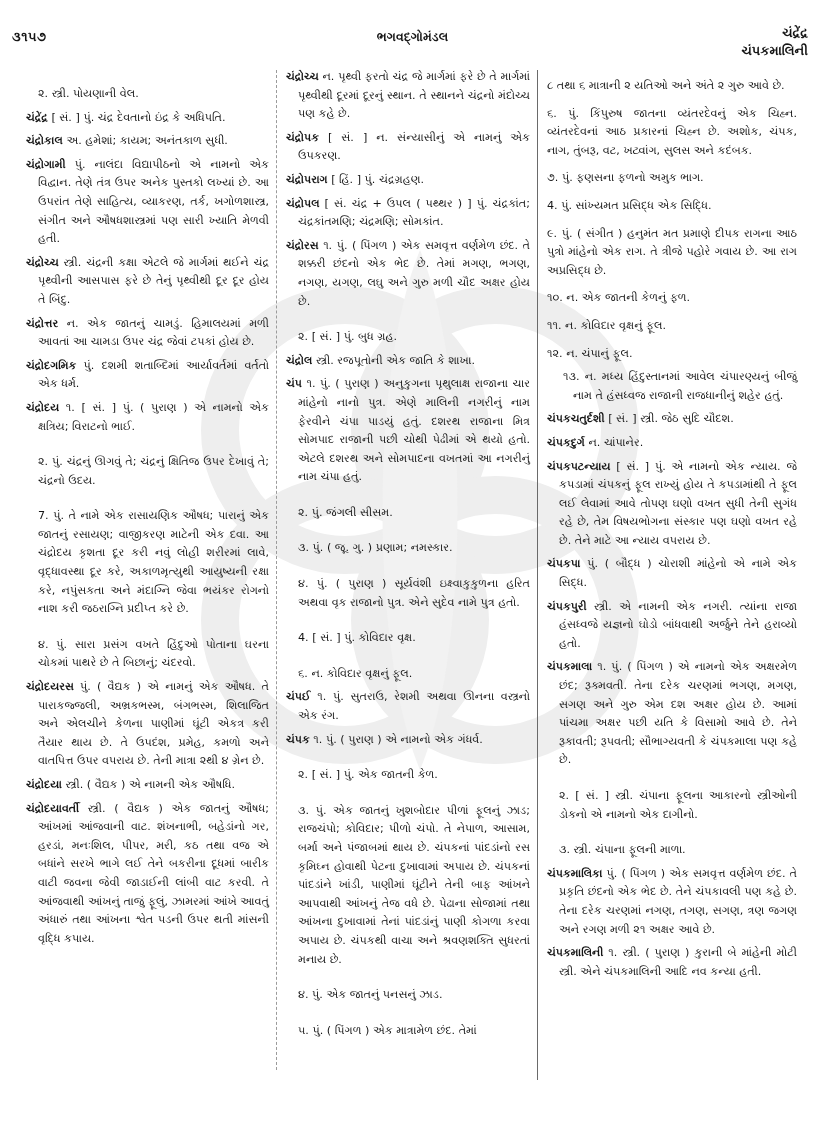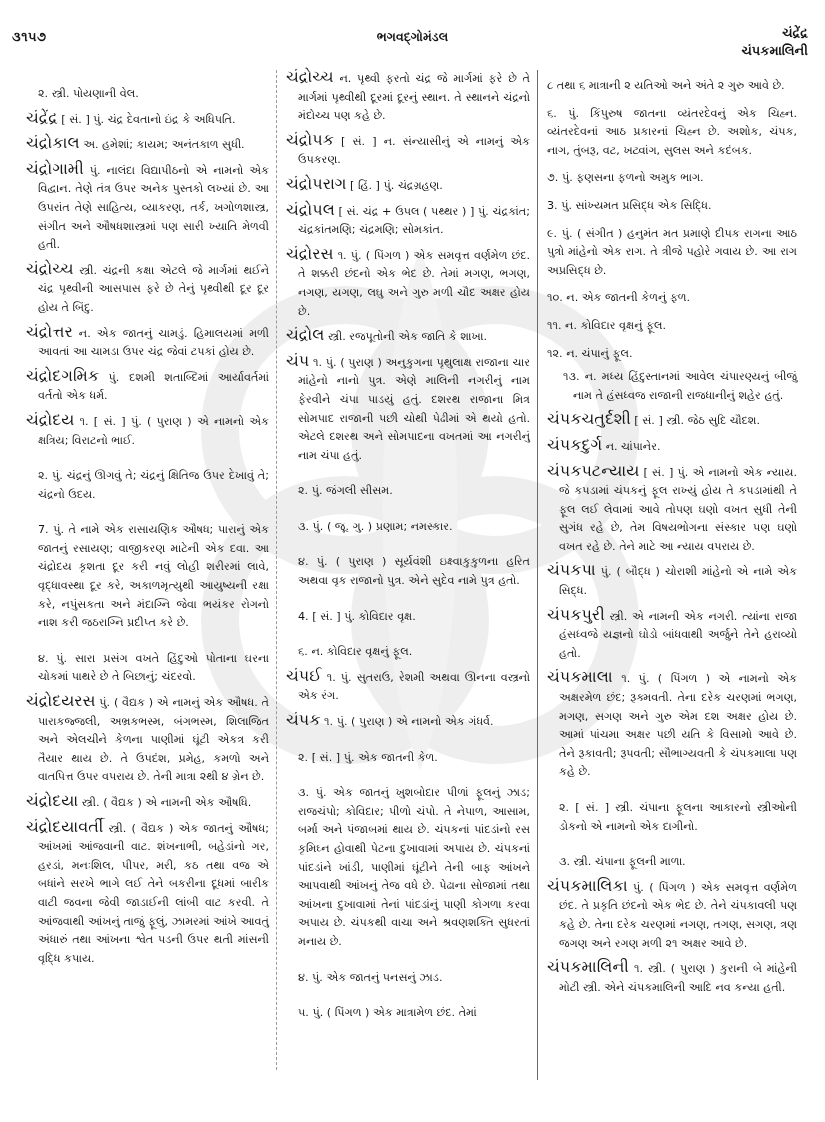--- a/index.html
+++ b/index.html
@@ -39,21 +39,21 @@
   .col-2 { left: 286px; width: 244px; }
   .col-3 { left: 547px; width: 250px; }
 
   .divider {
     position: absolute; top: 70px; width: 0; border-left: 1px solid #6a6a6a;
   }
   .divider-1 { left: 276px; height: 1000px; border-left-style: dashed; border-left-color: #9a9a9a; }
   .divider-2 { left: 537px; height: 1010px; }
 
   .entry { margin: 0 0 5px 0; text-align: justify; }
-  .entry .hw { font-weight: normal; font-size: 16px; }
+  .entry .hw { font-weight: bold; font-size: 11px; }
   .entry .body { }
   .hang { padding-left: 12px; text-indent: -12px; }
   .sub { padding-left: 12px; text-indent: 0; margin: 17px 0 5px 0; text-align: justify; }
   .sub-flush { padding-left: 0; margin: 9px 0 5px 0; text-align: justify; }
   .sub-hang { padding-left: 10px; text-indent: -10px; margin: 0 0 5px 16px; text-align: justify; }
 </style>
 </head>
 <body>
 
 <div class="page">
@@ -93,39 +93,40 @@
       <div class="entry hang"><span class="hw">ચંદ્રોદયરસ</span> <span class="body">પું. ( વૈદ્યક ) એ નામનું એક ઔષધ. તે પારાકજ્જલી, અભ્રકભસ્મ, બંગભસ્મ, શિલાજિત અને એલચીને કેળના પાણીમાં ઘૂંટી એકત્ર કરી તૈયાર થાય છે. તે ઉપદંશ, પ્રમેહ, કમળો અને વાતપિત્ત ઉપર વપરાય છે. તેની માત્રા ૨થી ૪ ગ્રેન છે.</span></div>
       <div class="entry hang"><span class="hw">ચંદ્રોદયા</span> <span class="body">સ્ત્રી. ( વૈદ્યક ) એ નામની એક ઔષધિ.</span></div>
       <div class="entry hang"><span class="hw">ચંદ્રોદયાવર્તી</span> <span class="body">સ્ત્રી. ( વૈદ્યક ) એક જાતનું ઔષધ; આંખમાં આંજવાની વાટ. શંખનાભી, બહેડાંનો ગર, હરડાં, મનઃશિલ, પીપર, મરી, કઠ તથા વજ એ બધાંને સરખે ભાગે લઈ તેને બકરીના દૂધમાં બારીક વાટી જવના જેવી જાડાઈની લાંબી વાટ કરવી. તે આંજવાથી આંખનું તાજું ફૂલું, ઝામરમાં આંખે આવતું અંધારું તથા આંખના શ્વેત પડની ઉપર થતી માંસની વૃદ્ધિ કપાય.</span></div>
     </div>
   <div class="col col-2">
       <div class="entry hang"><span class="hw">ચંદ્રોચ્ચ</span> <span class="body">ન. પૃથ્વી ફરતો ચંદ્ર જે માર્ગમાં ફરે છે તે માર્ગમાં પૃથ્વીથી દૂરમાં દૂરનું સ્થાન. તે સ્થાનને ચંદ્રનો મંદોચ્ચ પણ કહે છે.</span></div>
       <div class="entry hang"><span class="hw">ચંદ્રોપક</span> <span class="body">[ સં. ] ન. સંન્યાસીનું એ નામનું એક ઉપકરણ.</span></div>
       <div class="entry hang"><span class="hw">ચંદ્રોપરાગ</span> <span class="body">[ હિં. ] પું. ચંદ્રગ્રહણ.</span></div>
       <div class="entry hang"><span class="hw">ચંદ્રોપલ</span> <span class="body">[ સં. ચંદ્ર + ઉપલ ( પથ્થર ) ] પું. ચંદ્રકાંત; ચંદ્રકાંતમણિ; ચંદ્રમણિ; સોમકાંત.</span></div>
       <div class="entry hang"><span class="hw">ચંદ્રોરસ</span> <span class="body">૧. પું. ( પિંગળ ) એક સમવૃત્ત વર્ણમેળ છંદ. તે શક્કરી છંદનો એક ભેદ છે. તેમાં મગણ, ભગણ, નગણ, યગણ, લઘુ અને ગુરુ મળી ચૌદ અક્ષર હોય છે.</span></div>
+      <div class="sub">૨. [ સં. ] પું. બુધ ગ્રહ.</div>
       <div class="entry hang"><span class="hw">ચંદ્રોલ</span> <span class="body">સ્ત્રી. રજપૂતોની એક જાતિ કે શાખા.</span></div>
       <div class="entry hang"><span class="hw">ચંપ</span> <span class="body">૧. પું. ( પુરાણ ) અનુકુગના પૃથુલાક્ષ રાજાના ચાર માંહેનો નાનો પુત્ર. એણે માલિની નગરીનું નામ ફેરવીને ચંપા પાડયું હતું. દશરથ રાજાના મિત્ર સોમપાદ રાજાની પછી ચોથી પેઢીમાં એ થયો હતો. એટલે દશરથ અને સોમપાદના વખતમાં આ નગરીનું નામ ચંપા હતું.</span></div>
       <div class="sub">૨. પું. જંગલી સીસમ.</div>
       <div class="sub">૩. પું. ( જૂ. ગુ. ) પ્રણામ; નમસ્કાર.</div>
       <div class="sub">૪. પું. ( પુરાણ ) સૂર્યવંશી ઇક્ષ્વાકુકુળના હરિત અથવા વૃક રાજાનો પુત્ર. એને સુદેવ નામે પુત્ર હતો.</div>
       <div class="sub">4. [ સં. ] પું. કોવિદાર વૃક્ષ.</div>
       <div class="sub">૬. ન. કોવિદાર વૃક્ષનું ફૂલ.</div>
       <div class="entry hang"><span class="hw">ચંપઈ</span> <span class="body">૧. પું. સુતરાઉ, રેશમી અથવા ઊનના વસ્ત્રનો એક રંગ.</span></div>
       <div class="entry hang"><span class="hw">ચંપક</span> <span class="body">૧. પું. ( પુરાણ ) એ નામનો એક ગંધર્વ.</span></div>
       <div class="sub">૨. [ સં. ] પું. એક જાતની કેળ.</div>
       <div class="sub">૩. પું. એક જાતનું ખુશબોદાર પીળાં ફૂલનું ઝાડ; રાજચંપો; કોવિદાર; પીળો ચંપો. તે નેપાળ, આસામ, બર્મા અને પંજાબમાં થાય છે. ચંપકનાં પાંદડાંનો રસ કૃમિઘ્ન હોવાથી પેટના દુખાવામાં અપાય છે. ચંપકનાં પાંદડાંને ખાંડી, પાણીમાં ઘૂંટીને તેની બાફ આંખને આપવાથી આંખનું તેજ વધે છે. પેઢાના સોજામાં તથા આંખના દુખાવામાં તેનાં પાંદડાંનું પાણી કોગળા કરવા અપાય છે. ચંપકથી વાચા અને શ્રવણશક્તિ સુધરતાં મનાય છે.</div>
       <div class="sub">૪. પું. એક જાતનું પનસનું ઝાડ.</div>
       <div class="sub">૫. પું. ( પિંગળ ) એક માત્રામેળ છંદ. તેમાં</div>
     </div>
   <div class="col col-3">
       <div class="sub-flush">૮ તથા ૬ માત્રાની ૨ યતિઓ અને અંતે ૨ ગુરુ આવે છે.</div>
       <div class="sub-flush">૬. પું. કિંપુરુષ જાતના વ્યંતરદેવનું એક ચિહ્ન. વ્યંતરદેવનાં આઠ પ્રકારનાં ચિહ્ન છે. અશોક, ચંપક, નાગ, તુંબરૂ, વટ, ખટ્વાંગ, સુલસ અને કદંબક.</div>
       <div class="sub-flush">૭. પું. ફણસના ફળનો અમુક ભાગ.</div>
-      <div class="sub-flush">3. પું. સાંખ્યમત પ્રસિદ્ધ એક સિદ્ધિ.</div>
+      <div class="sub-flush">4. પું. સાંખ્યમત પ્રસિદ્ધ એક સિદ્ધિ.</div>
       <div class="sub-flush">૯. પું. ( સંગીત ) હનુમંત મત પ્રમાણે દીપક રાગના આઠ પુત્રો માંહેનો એક રાગ. તે ત્રીજે પહોરે ગવાય છે. આ રાગ અપ્રસિદ્ધ છે.</div>
       <div class="sub-flush">૧૦. ન. એક જાતની કેળનું ફળ.</div>
       <div class="sub-flush">૧૧. ન. કોવિદાર વૃક્ષનું ફૂલ.</div>
       <div class="sub-flush">૧૨. ન. ચંપાનું ફૂલ.</div>
       <div class="sub-hang">૧૩. ન. મધ્ય હિંદુસ્તાનમાં આવેલ ચંપારણ્યનું બીજું નામ તે હંસધ્વજ રાજાની રાજધાનીનું શહેર હતું.</div>
       <div class="entry hang"><span class="hw">ચંપકચતુર્દશી</span> <span class="body">[ સં. ] સ્ત્રી. જેઠ સુદિ ચૌદશ.</span></div>
       <div class="entry hang"><span class="hw">ચંપકદુર્ગ</span> <span class="body">ન. ચાંપાનેર.</span></div>
       <div class="entry hang"><span class="hw">ચંપકપટન્યાય</span> <span class="body">[ સં. ] પું. એ નામનો એક ન્યાય. જે કપડામાં ચંપકનું ફૂલ રાખ્યું હોય તે કપડામાંથી તે ફૂલ લઈ લેવામાં આવે તોપણ ઘણો વખત સુધી તેની સુગંધ રહે છે, તેમ વિષયભોગના સંસ્કાર પણ ઘણો વખત રહે છે. તેને માટે આ ન્યાય વપરાય છે.</span></div>
       <div class="entry hang"><span class="hw">ચંપકપા</span> <span class="body">પું. ( બૌદ્ધ ) ચોરાશી માંહેનો એ નામે એક સિદ્ધ.</span></div>
       <div class="entry hang"><span class="hw">ચંપકપુરી</span> <span class="body">સ્ત્રી. એ નામની એક નગરી. ત્યાંના રાજા હંસધ્વજે યજ્ઞનો ઘોડો બાંધવાથી અર્જુને તેને હરાવ્યો હતો.</span></div>

